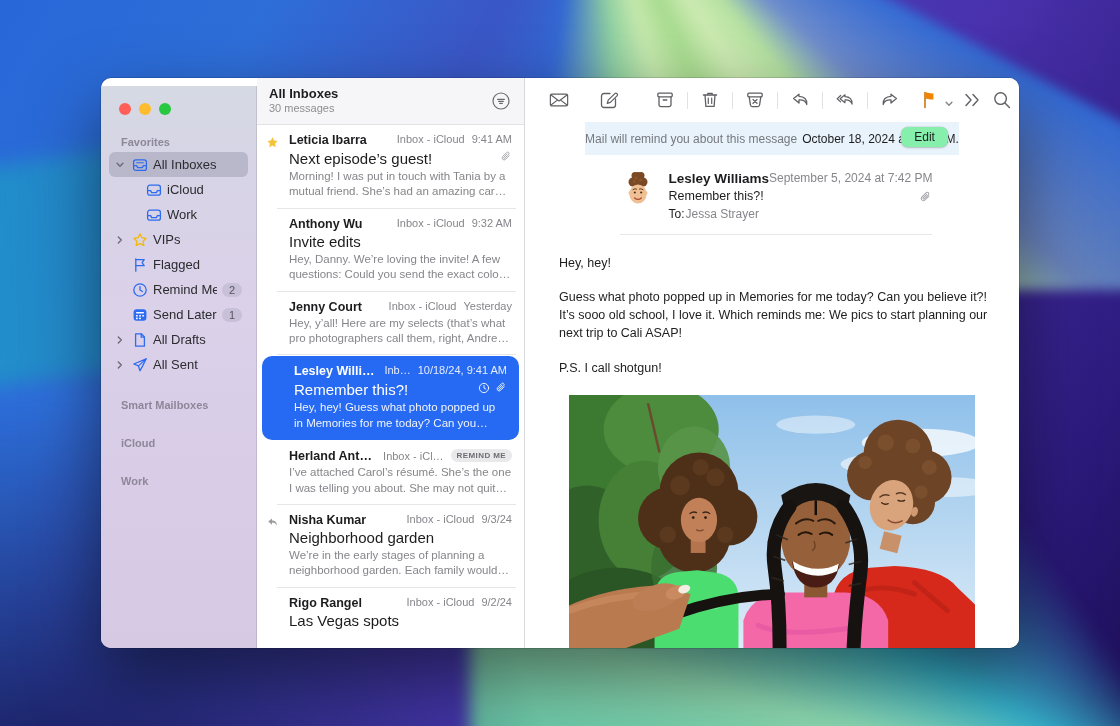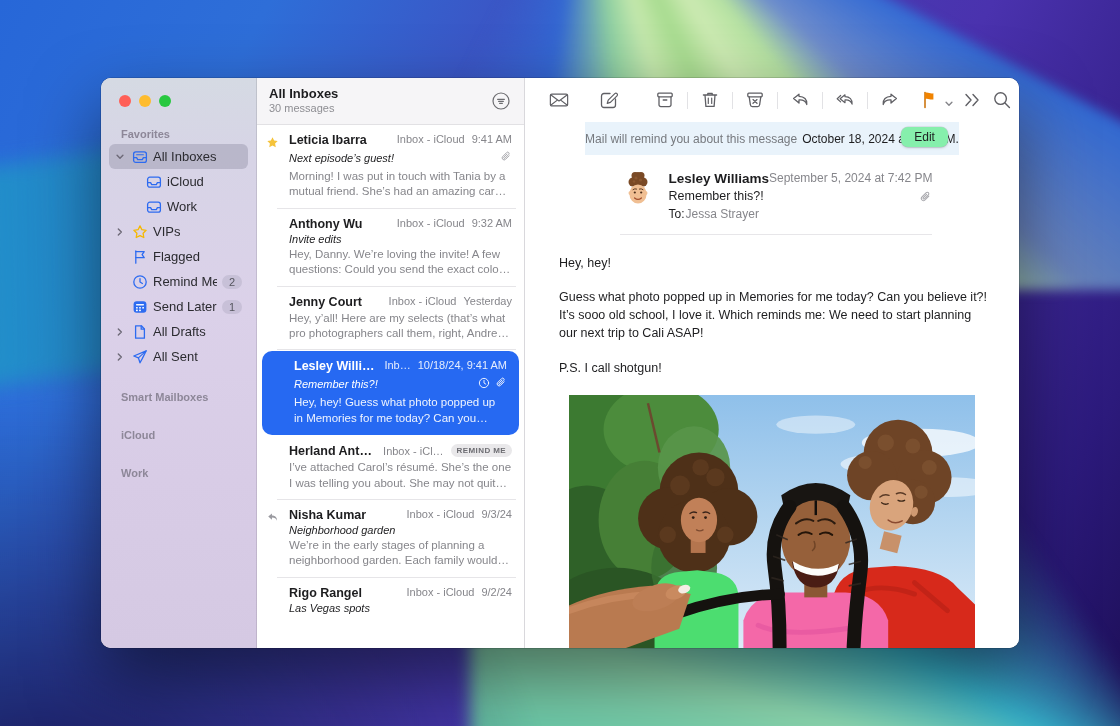--- a/index.html
+++ b/index.html
@@ -30,21 +30,21 @@
 
   
   .window { position:absolute; left:101px; top:78px; width:918px; height:570px;
     border-radius:10px; overflow:hidden; display:flex;
     box-shadow:0 30px 70px rgba(0,0,0,.5), 0 0 0 .5px rgba(0,0,0,.25);
     background:#fff; }
 
   
   .sidebar { width:156px; flex:none; position:relative;
     background:linear-gradient(180deg,#d5dae3 0%,#d7d4e6 14%,#dbd1e9 40%,#d8cce6 70%,#d5c9e3 100%);
-    border-right:1px solid rgba(0,0,0,.10); font-size:13px; color:#2b2b30; }
+    border-right:1px solid rgba(0,0,0,.10); font-size:13px; color:#2b2b30;margin-top:8px; }
   .traffic { display:flex; gap:8px; padding:17px 0 0 18px; height:40px; }
   .tl { width:12px; height:12px; border-radius:50%; }
   .tl.red{background:#ff5f57}.tl.yellow{background:#febc2e}.tl.green{background:#28c840}
   .sb-section { font-size:11px; font-weight:bold; color:#8d8798; padding:10px 0 4px 20px; }
   .sb-section.gap { padding-top:22px; }
   .sb-item { display:flex; align-items:center; height:25px; margin:0 8px; padding:0 6px 0 4px;
     border-radius:6px; gap:5px; }
   .sb-item.sel { background:rgba(116,116,138,.30); }
   .sb-chev { width:13px; height:12px; flex:none; color:#6e6a78; display:flex; align-items:center; justify-content:center; }
   .sb-chev svg { width:10px; height:10px; }
@@ -70,21 +70,21 @@
   .msg-row .rule { position:absolute; left:20px; right:8px; bottom:0; border-bottom:1px solid #e6e5e8; }
   .msg-row.sel { background:#2669f2; border-radius:10px; margin:1px 5px; color:#fff; }
   .msg-gutter { position:absolute; left:9px; top:10px; width:13px; height:13px; }
   .msg-gutter svg { width:13px; height:13px; }
   .l1 { display:flex; align-items:flex-start; }
   .sender { font-size:12.5px; font-weight:bold; color:#1d1d1f; white-space:nowrap; overflow:hidden;
     text-overflow:ellipsis; flex:1 1 auto; min-width:0; }
   .meta { font-size:11px; color:#86868b; white-space:nowrap; flex:none; margin-left:8px;
     display:flex; align-items:center; gap:7px; }
   .l2 { display:flex; align-items:center; margin-top:2px; }
-  .subject { font-size:11px; color:#1d1d1f; flex:1; white-space:nowrap; overflow:hidden;font-style:italic; }
+  .subject { font-size:15px; color:#1d1d1f; flex:1; white-space:nowrap; overflow:hidden; }
   .l2icons { display:flex; gap:5px; color:#a3a3a8; flex:none; }
   .l2icons svg { width:12px; height:12px; }
   .preview { font-size:11.5px; color:#86868b; line-height:1.34; margin-top:2px;
     display:-webkit-box; -webkit-line-clamp:2; -webkit-box-orient:vertical; overflow:hidden; }
   .msg-row.sel .sender, .msg-row.sel .subject { color:#fff; }
   .msg-row.sel .meta { color:rgba(255,255,255,.88); }
   .msg-row.sel .preview { color:rgba(255,255,255,.92); }
   .msg-row.sel .l2icons { color:rgba(255,255,255,.95); }
   .remind-badge { font-size:8px; font-weight:bold; letter-spacing:.4px; color:#6d6d72;
     background:#e9e8ea; border-radius:8px; padding:2px 6px; }
@@ -504,21 +504,21 @@
                   <path d="M10.6 5.6l-4.1 4.1a2.3 2.3 0 01-3.3-3.3L7.8 1.8a1.6 1.6 0 012.3 2.3L5.8 8.4a.8.8 0 01-1.2-1.2l3.6-3.6" fill="none" stroke="currentColor" stroke-width="1.1" stroke-linecap="round"></path>
                 </svg>
             </span>
           </div>
         </div>
         <div class="mh-rule"></div>
       </div>
 
       <div class="mail-body" id="reader-body">
           <p>Hey, hey!</p>
-          <p>Guess what photo popped up in Memories for me today? Can you believe it?! It’s sooo old school, I love it. Which reminds me: We need to start planning our next trip to Cali ASAP!</p>
+          <p>Guess what photo popped up in Memories for me today? Can you believe it?! It’s sooo old school, I love it. Which reminds me: We pics to start planning our next trip to Cali ASAP!</p>
           <p>P.S. I call shotgun!</p>
         </div>
 
       <div class="photo-wrap">
         <svg viewBox="0 0 494 308" preserveAspectRatio="xMidYMid slice">
           <defs>
             <linearGradient id="sky" x1="0" y1="0" x2="0" y2="1">
               <stop offset="0" stop-color="#8fc0ea"></stop>
                 <stop offset=".55" stop-color="#b9d8f1"></stop>
                 <stop offset="1" stop-color="#dcebf8"></stop>

